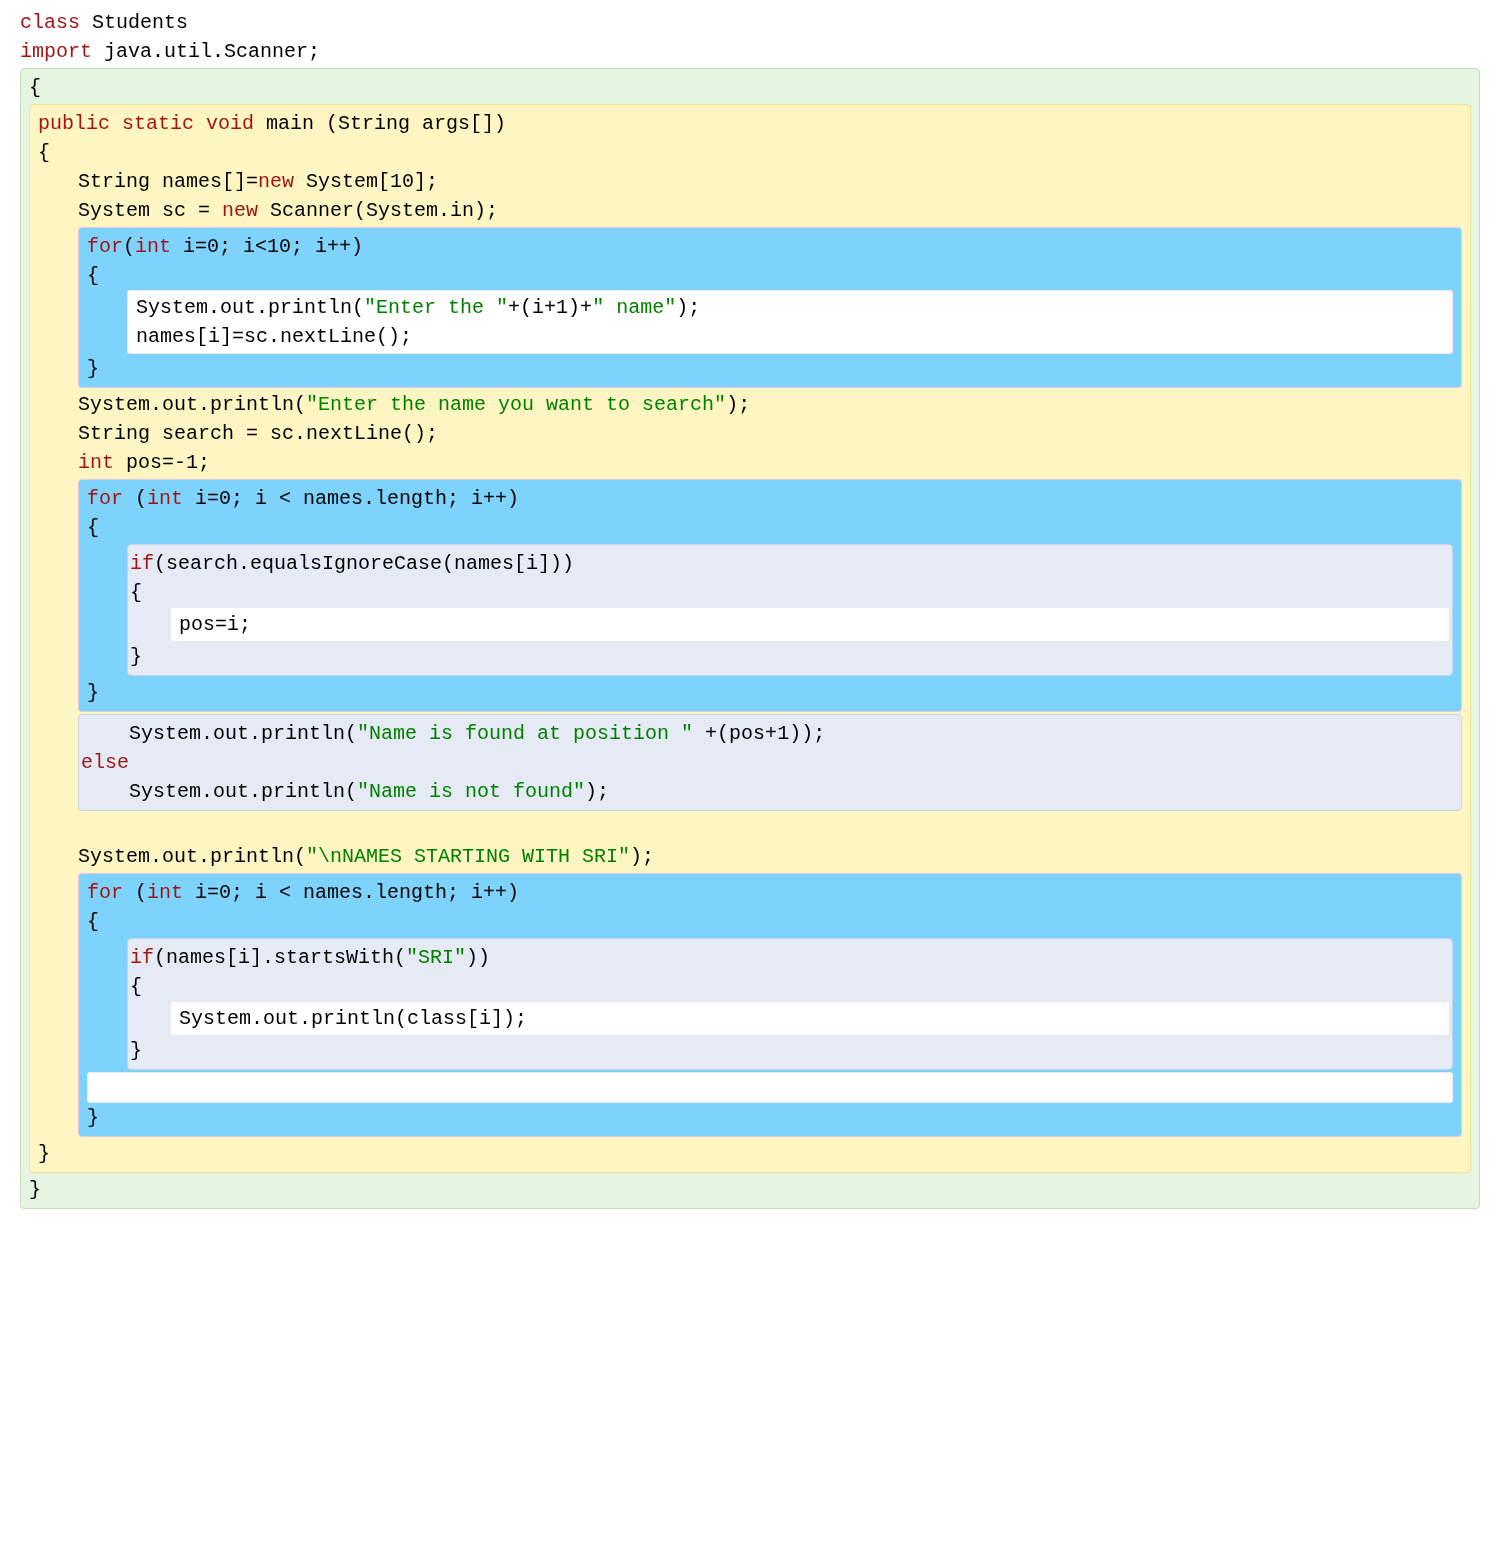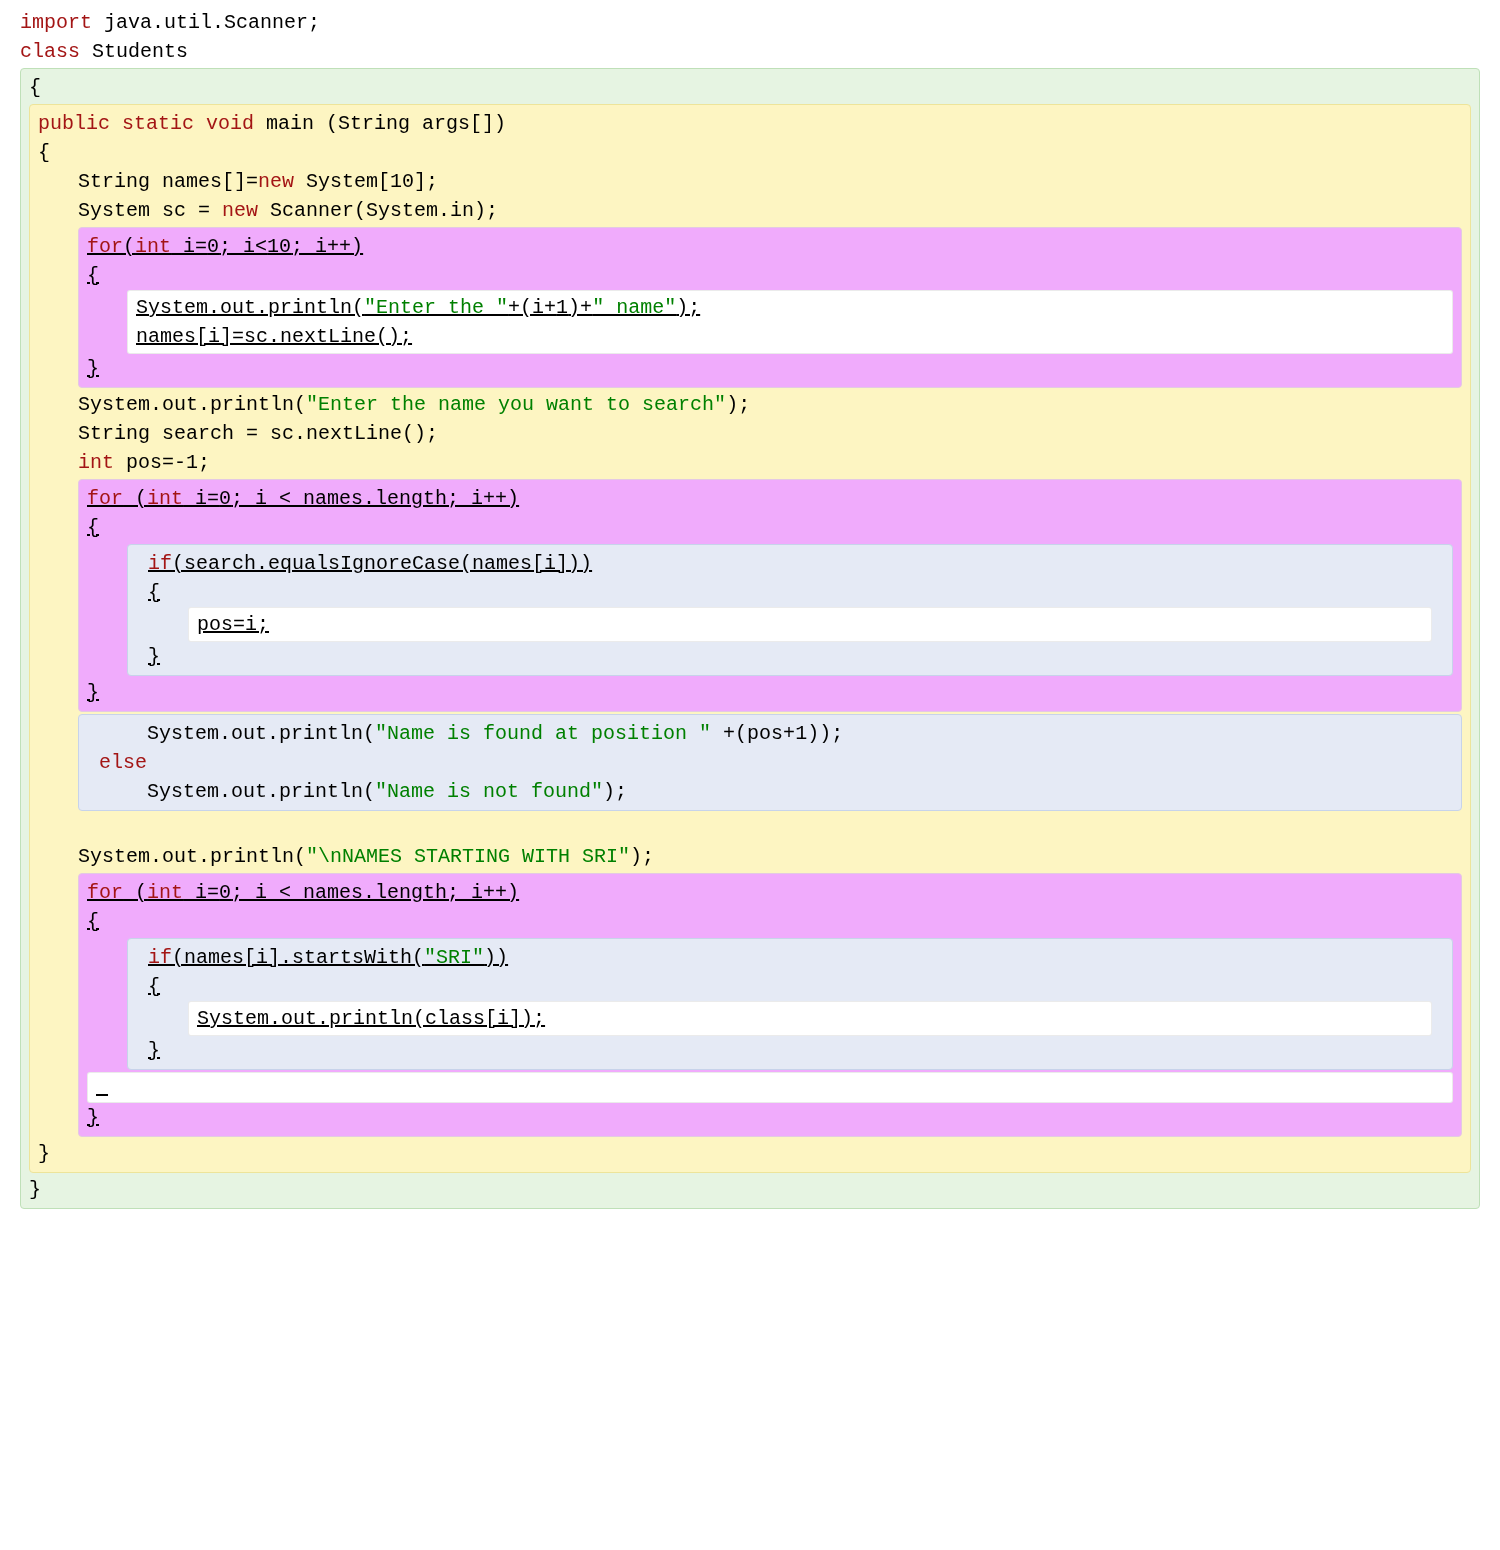--- a/index.html
+++ b/index.html
@@ -30,31 +30,30 @@
     border-color: #bfe0b8;
     padding: 4px 8px;
     margin-top: 2px;
   }
   .block-method {
     background: #fdf5c2;
     border-color: #ede49a;
     padding: 4px 8px;
   }
   .block-for {
-    background: #f0abfc;
+    background: #7dd3fc;
     border-color: #e3c9e3;
     margin-left: 40px;
     padding: 4px 8px;
-    text-decoration: underline;
   }
   .block-if {
     background: #e5eaf5;
     border-color: #c7d3ea;
     margin-left: 40px;
-    padding: 4px 20px;
+    padding: 4px 2px;
   }
   .block-inner {
     background: #fff;
     border: 1px solid rgba(0,0,0,0.08);
     border-radius: 3px;
     margin-left: 40px;
     padding: 2px 8px;
   }
   .line { white-space: pre; }
   .kw { color: #a31515; }
@@ -117,23 +116,23 @@
 <div class="watermark">
   <div class="watermark-circle">
     <div class="watermark-A">A</div>
     <div class="watermark-S">S</div>
     <div class="watermark-text">Let's Code</div>
   </div>
 </div>
 
 <div class="code-container">
 
+  <div class="line"><span class="kw">class</span><span> Students</span></div>
+
   <div class="line"><span class="kw">import</span><span> java.util.Scanner;</span></div>
-
-  <div class="line"><span class="kw">class</span><span> Students</span></div>
 
   <div class="block block-class">
     <div class="line">{</div>
 
     <div class="block block-method">
       <div class="line"><span class="kw">public</span><span class="kw"> static</span><span class="kw"> void</span><span> main (String args[])</span></div>
       <div class="line">{</div>
 
       <div class="indent1">
         <div class="line"><span>String names[]=</span><span class="kw">new</span><span> System[</span><span>10</span><span>];</span></div>

